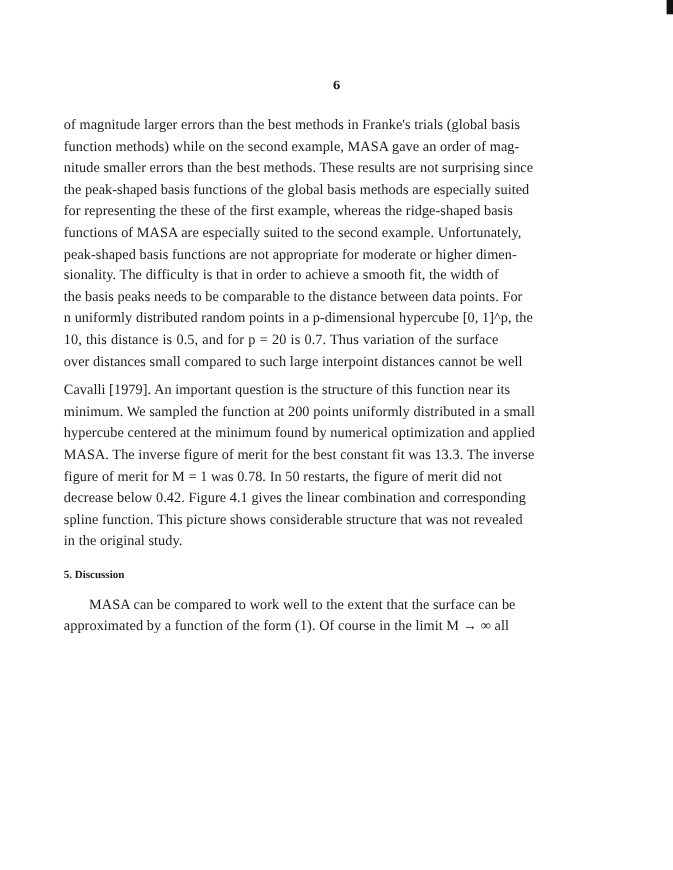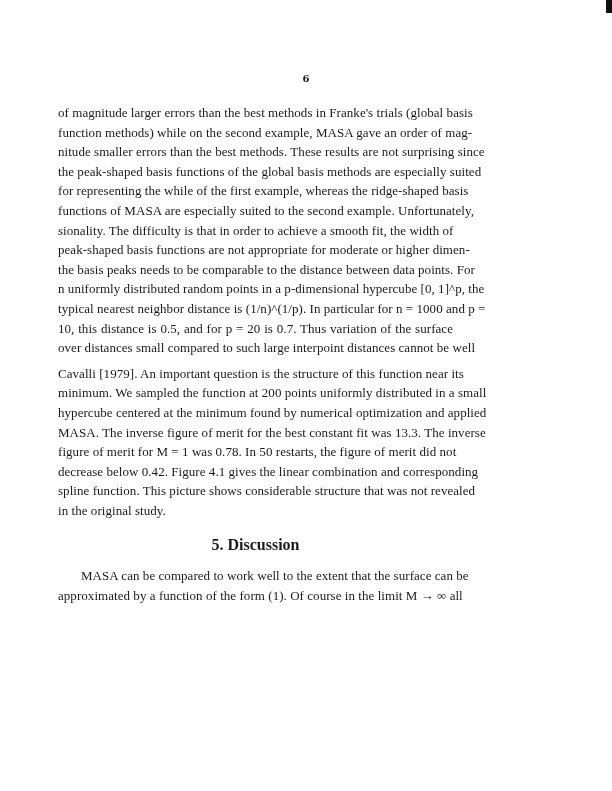--- a/index.html
+++ b/index.html
@@ -7,42 +7,41 @@
       font-family: "DejaVu Serif", "Liberation Serif", serif; color: #1a1a1a; }
     .corner-mark { position: absolute; left: 606px; top: 0; width: 6px; height: 13px; background: #111; }
     .page-number { position: absolute; top: 73px; left: 0; width: 612px; text-align: center;
       font-size: 10px; font-weight: bold; }
     .content { position: absolute; left: 58px; top: 103px; width: 395px; }
     .para { font-size: 13px; line-height: 19.6px; text-align: justify; margin: 0 0 6px 0;
       font-family: Liberation Serif, serif; letter-spacing: 0.05px; }
     .para.indent { text-indent: 23px; }
     .line { display: block; text-align: justify; text-align-last: justify; white-space: nowrap; }
     .line.last { text-align-last: left; }
-    .heading { font-size: 16px; font-weight: bold; margin: 16px 0 12px 0;
-      font-family: "Liberation Serif", "DejaVu Serif", serif; text-align: center; }
+    .heading { font-size: 10px; font-weight: bold; margin: 16px 0 12px 0;
+      font-family: "Liberation Serif", "DejaVu Serif", serif; }
   </style>
 </head>
 <body>
 
 <div class="corner-mark"></div>
 <div class="page-number">6</div>
 
 <div class="content">
   <div class="para" id="para-p1">
       <span class="line">of magnitude larger errors than the best methods in Franke's trials (global basis</span>
       <span class="line">function methods) while on the second example, MASA gave an order of mag-</span>
       <span class="line">nitude smaller errors than the best methods. These results are not surprising since</span>
       <span class="line">the peak-shaped basis functions of the global basis methods are especially suited</span>
-      <span class="line">for representing the while of the first example, whereas the ridge-shaped basis</span>
+      <span class="line">for representing the these of the first example, whereas the ridge-shaped basis</span>
       <span class="line">functions of MASA are especially suited to the second example. Unfortunately,</span>
+      <span class="line">peak-shaped basis functions are not appropriate for moderate or higher dimen-</span>
       <span class="line">sionality. The difficulty is that in order to achieve a smooth fit, the width of</span>
-      <span class="line">peak-shaped basis functions are not appropriate for moderate or higher dimen-</span>
       <span class="line">the basis peaks needs to be comparable to the distance between data points. For</span>
       <span class="line">n uniformly distributed random points in a p-dimensional hypercube [0, 1]^p, the</span>
-      <span class="line">typical nearest neighbor distance is (1/n)^(1/p). In particular for n = 1000 and p =</span>
       <span class="line">10, this distance is 0.5, and for p = 20 is 0.7. Thus variation of the surface</span>
       <span class="line">over distances small compared to such large interpoint distances cannot be well</span>
     </div>
   <div class="para indent" id="para-p2" style="text-indent: 0px;">
       <span class="line">Cavalli [1979]. An important question is the structure of this function near its</span>
       <span class="line">minimum. We sampled the function at 200 points uniformly distributed in a small</span>
       <span class="line">hypercube centered at the minimum found by numerical optimization and applied</span>
       <span class="line">MASA. The inverse figure of merit for the best constant fit was 13.3. The inverse</span>
       <span class="line">figure of merit for M = 1 was 0.78. In 50 restarts, the figure of merit did not</span>
       <span class="line">decrease below 0.42. Figure 4.1 gives the linear combination and corresponding</span>

